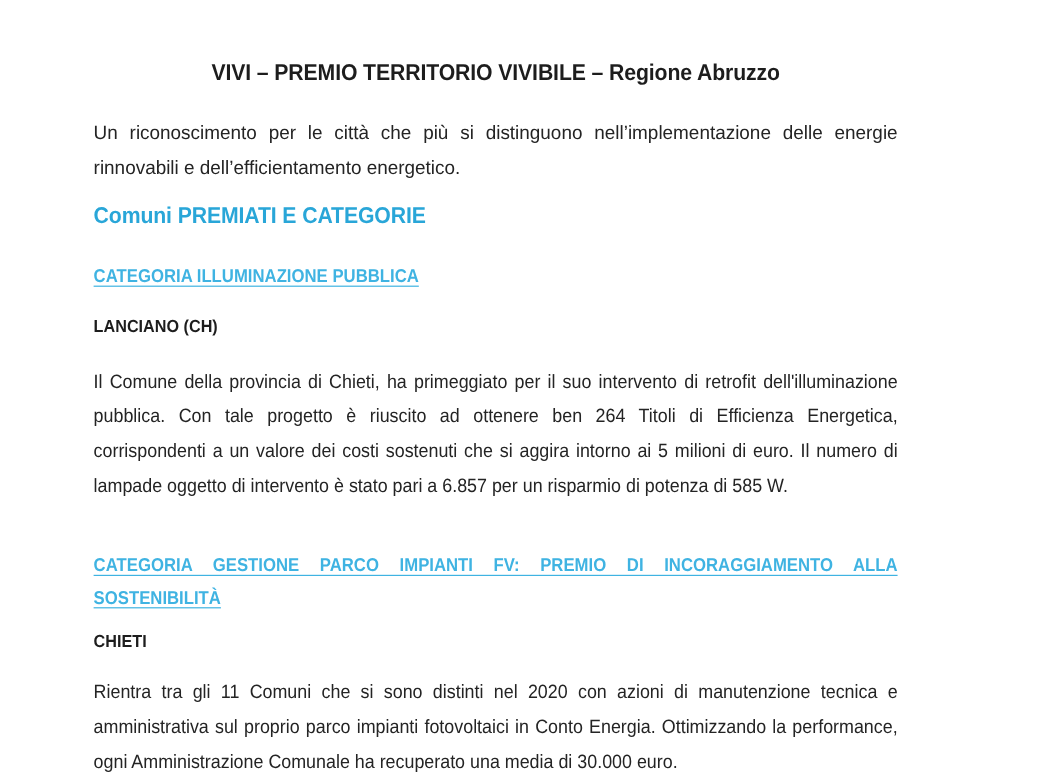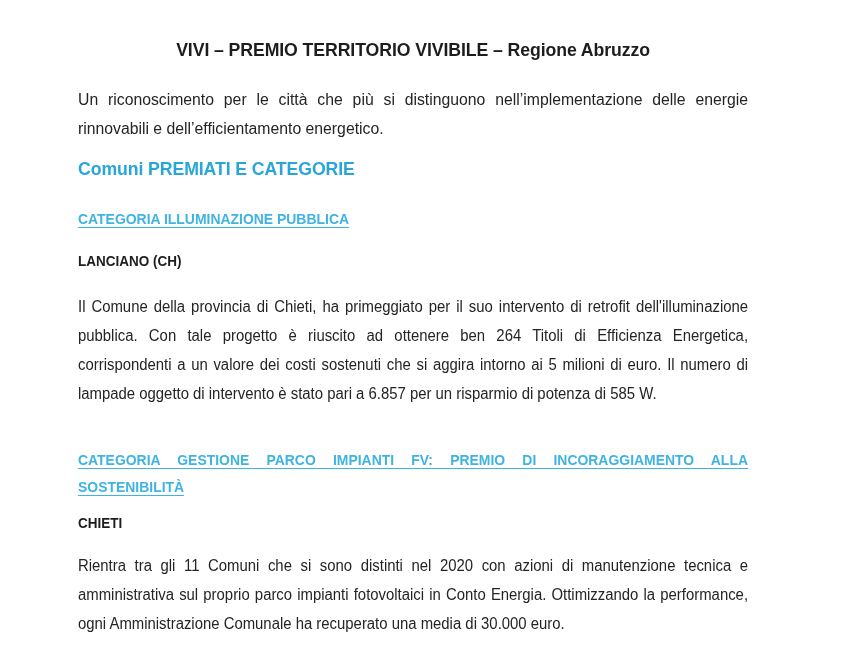--- a/index.html
+++ b/index.html
@@ -12,21 +12,21 @@
   }
   body {
     font-family: "Liberation Sans", sans-serif;
     color: #1f1f1f;
     -webkit-font-smoothing: antialiased;
   }
   .page {
     box-sizing: border-box;
     width: 864px;
     height: 478px;
-    padding: 34px 0 0 78px;
+    padding: 46px 0 0 78px;
     position: relative;
   }
   
   .doc-title {
     width: 720px;
     transform: scaleX(0.9306);
     transform-origin: 0 0;
     margin: 4px 0 0 0;
     font-size: 19px;
     line-height: 24px;

